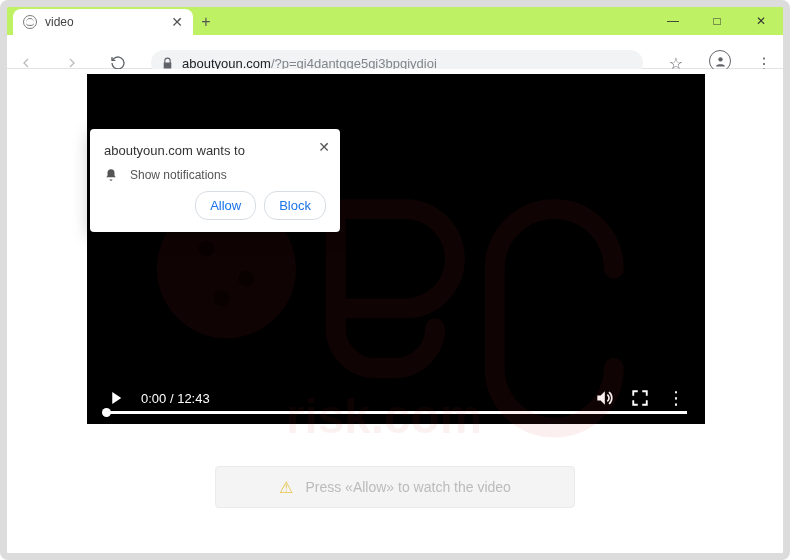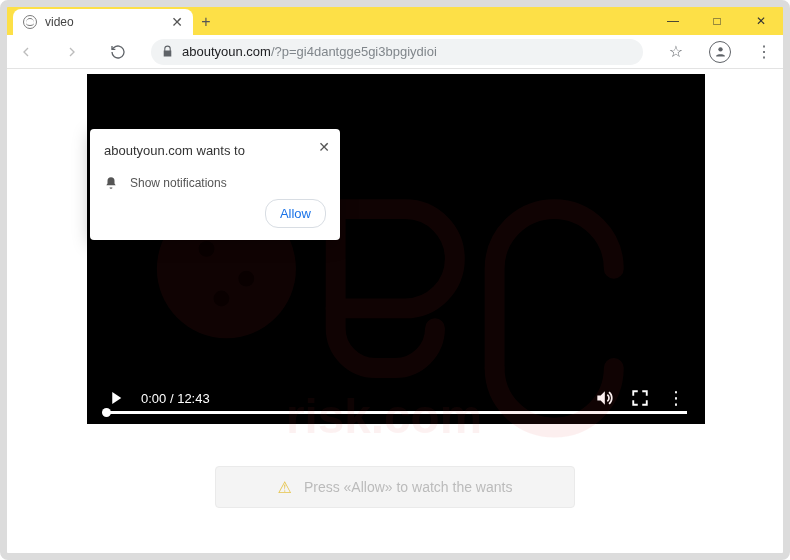--- a/index.html
+++ b/index.html
@@ -15,41 +15,41 @@
   border: 7px solid #dcdcdc;
   border-radius: 8px;
   pointer-events:none;
 }
 .chrome-window {
   position:absolute; left:7px; top:7px; right:7px; bottom:7px;
   background:#fff;
   display:flex; flex-direction:column;
 }
 .titlebar {
-  height:28px; background:#fde047;
+  height:28px; background:#bef264;
   display:flex; align-items:flex-end;
 }
 .tab {
   margin-left:6px; height:26px;
   background:#fff; border-radius:8px 8px 0 0;
   display:flex; align-items:center; padding:0 10px; gap:8px;
   min-width:180px;
 }
 .tab-favicon{
   width:14px;height:14px;border:1.5px solid #7a7a7a;border-radius:50%;
   position:relative;
 }
 .tab-favicon::before{content:"";position:absolute;left:2px;top:2px;right:2px;bottom:2px;border:1.5px solid #7a7a7a;border-radius:50% 50% 50% 50%/60% 60% 40% 40%;border-left:none;border-right:none;}
 .tab-title{font-size:12px;color:#444;flex:1}
 .tab-close{font-size:14px;color:#555}
 .newtab{width:26px;height:26px;display:flex;align-items:center;justify-content:center;color:#555;font-size:16px;}
 .win-controls{margin-left:auto;display:flex}
 .win-btn{width:44px;height:28px;display:flex;align-items:center;justify-content:center;color:#333;font-size:12px}
 .addrbar{
-  height:34px;background:#fff;display:flex;align-items:center;padding:0 6px;gap:20px;
+  height:34px;background:#fff;display:flex;padding:15px 6px;gap:20px;
   border-bottom:1px solid #e3e3e3;
 }
 .nav-ico{width:26px;height:26px;display:flex;align-items:center;justify-content:center;color:#5f6368}
 .nav-ico.disabled{color:#bcbcbc}
 .url-field{
   flex:1;height:26px;background:#f1f3f4;border-radius:13px;
   display:flex;align-items:center;padding:0 10px;gap:8px;
 }
 .lock{color:#5f6368}
 .url-text{font-size:13px;color:#80868b}
@@ -80,21 +80,21 @@
   display:flex;align-items:center;justify-content:center;gap:12px;
   color:#bbb;font-size:14px;
 }
 .warn-tri{color:#e6c54f;font-size:16px}
 .notif-popup{
   position:absolute;left:83px;top:60px;width:250px;
   background:#fff;border-radius:4px;
   box-shadow:0 4px 18px rgba(0,0,0,.25), 0 0 0 1px rgba(0,0,0,.05);
   padding:14px 14px 12px;
 }
-.np-title{font-size:13px;color:#333;margin-bottom:18px}
+.np-title{font-size:13px;color:#333;margin-bottom:10px}
 .np-close{position:absolute;right:10px;top:10px;color:#555;font-size:14px}
 .np-body{display:flex;align-items:center;gap:12px;margin:4px 0 9px;color:#555;font-size:12px}
 .bell{color:#555}
 .np-actions{display:flex;justify-content:flex-end;gap:8px}
 .np-btn{border:1px solid #d8dde3;background:#fff;color:#1a73e8;font-size:13px;padding:6px 14px;border-radius:13px}
 svg{display:block}
 </style>
 </head>
 <body>
 
@@ -177,21 +177,21 @@
         </span>
         <span class="vc-icon" style="font-size:18px">⋮</span>
       </div>
       <div class="timebar">
         <div class="timebar-dot"></div>
       </div>
     </div>
 
     <div class="prompt-bar">
       <span class="warn-tri">⚠</span>
-      <span>Press «Allow» to watch the wants</span>
+      <span>Press «Allow» to watch the video</span>
     </div>
 
     <div class="watermark">
       <svg viewBox="0 0 600 300">
         <g fill="none" stroke="#d33" stroke-width="20" stroke-linecap="round">
           <circle cx="90" cy="120" r="70" fill="#d33" stroke="none"></circle>
           <circle cx="70" cy="100" r="8" fill="#7a0808" stroke="none"></circle>
           <circle cx="110" cy="130" r="8" fill="#7a0808" stroke="none"></circle>
           <circle cx="85" cy="150" r="8" fill="#7a0808" stroke="none"></circle>
           <path d="M200 60 v120 a40 40 0 0 0 40 40 h20 a40 40 0 0 0 40 -40"></path>
@@ -209,19 +209,20 @@
       <div class="np-body">
         <span class="bell">
           <svg width="14" height="14" viewBox="0 0 24 24" fill="currentColor">
               <path d="M12 2a6 6 0 0 0-6 6v5l-2 3h16l-2-3V8a6 6 0 0 0-6-6zm0 20a2.5 2.5 0 0 0 2.5-2.5h-5A2.5 2.5 0 0 0 12 22z"></path>
             </svg>
         </span>
         <span>Show notifications</span>
       </div>
       <div class="np-actions">
         <button class="np-btn">Allow</button>
+        <button class="np-btn">Block</button>
       </div>
     </div>
 
   </div>
 </div>
 
 <div class="frame"></div>
 
 </body></html>

